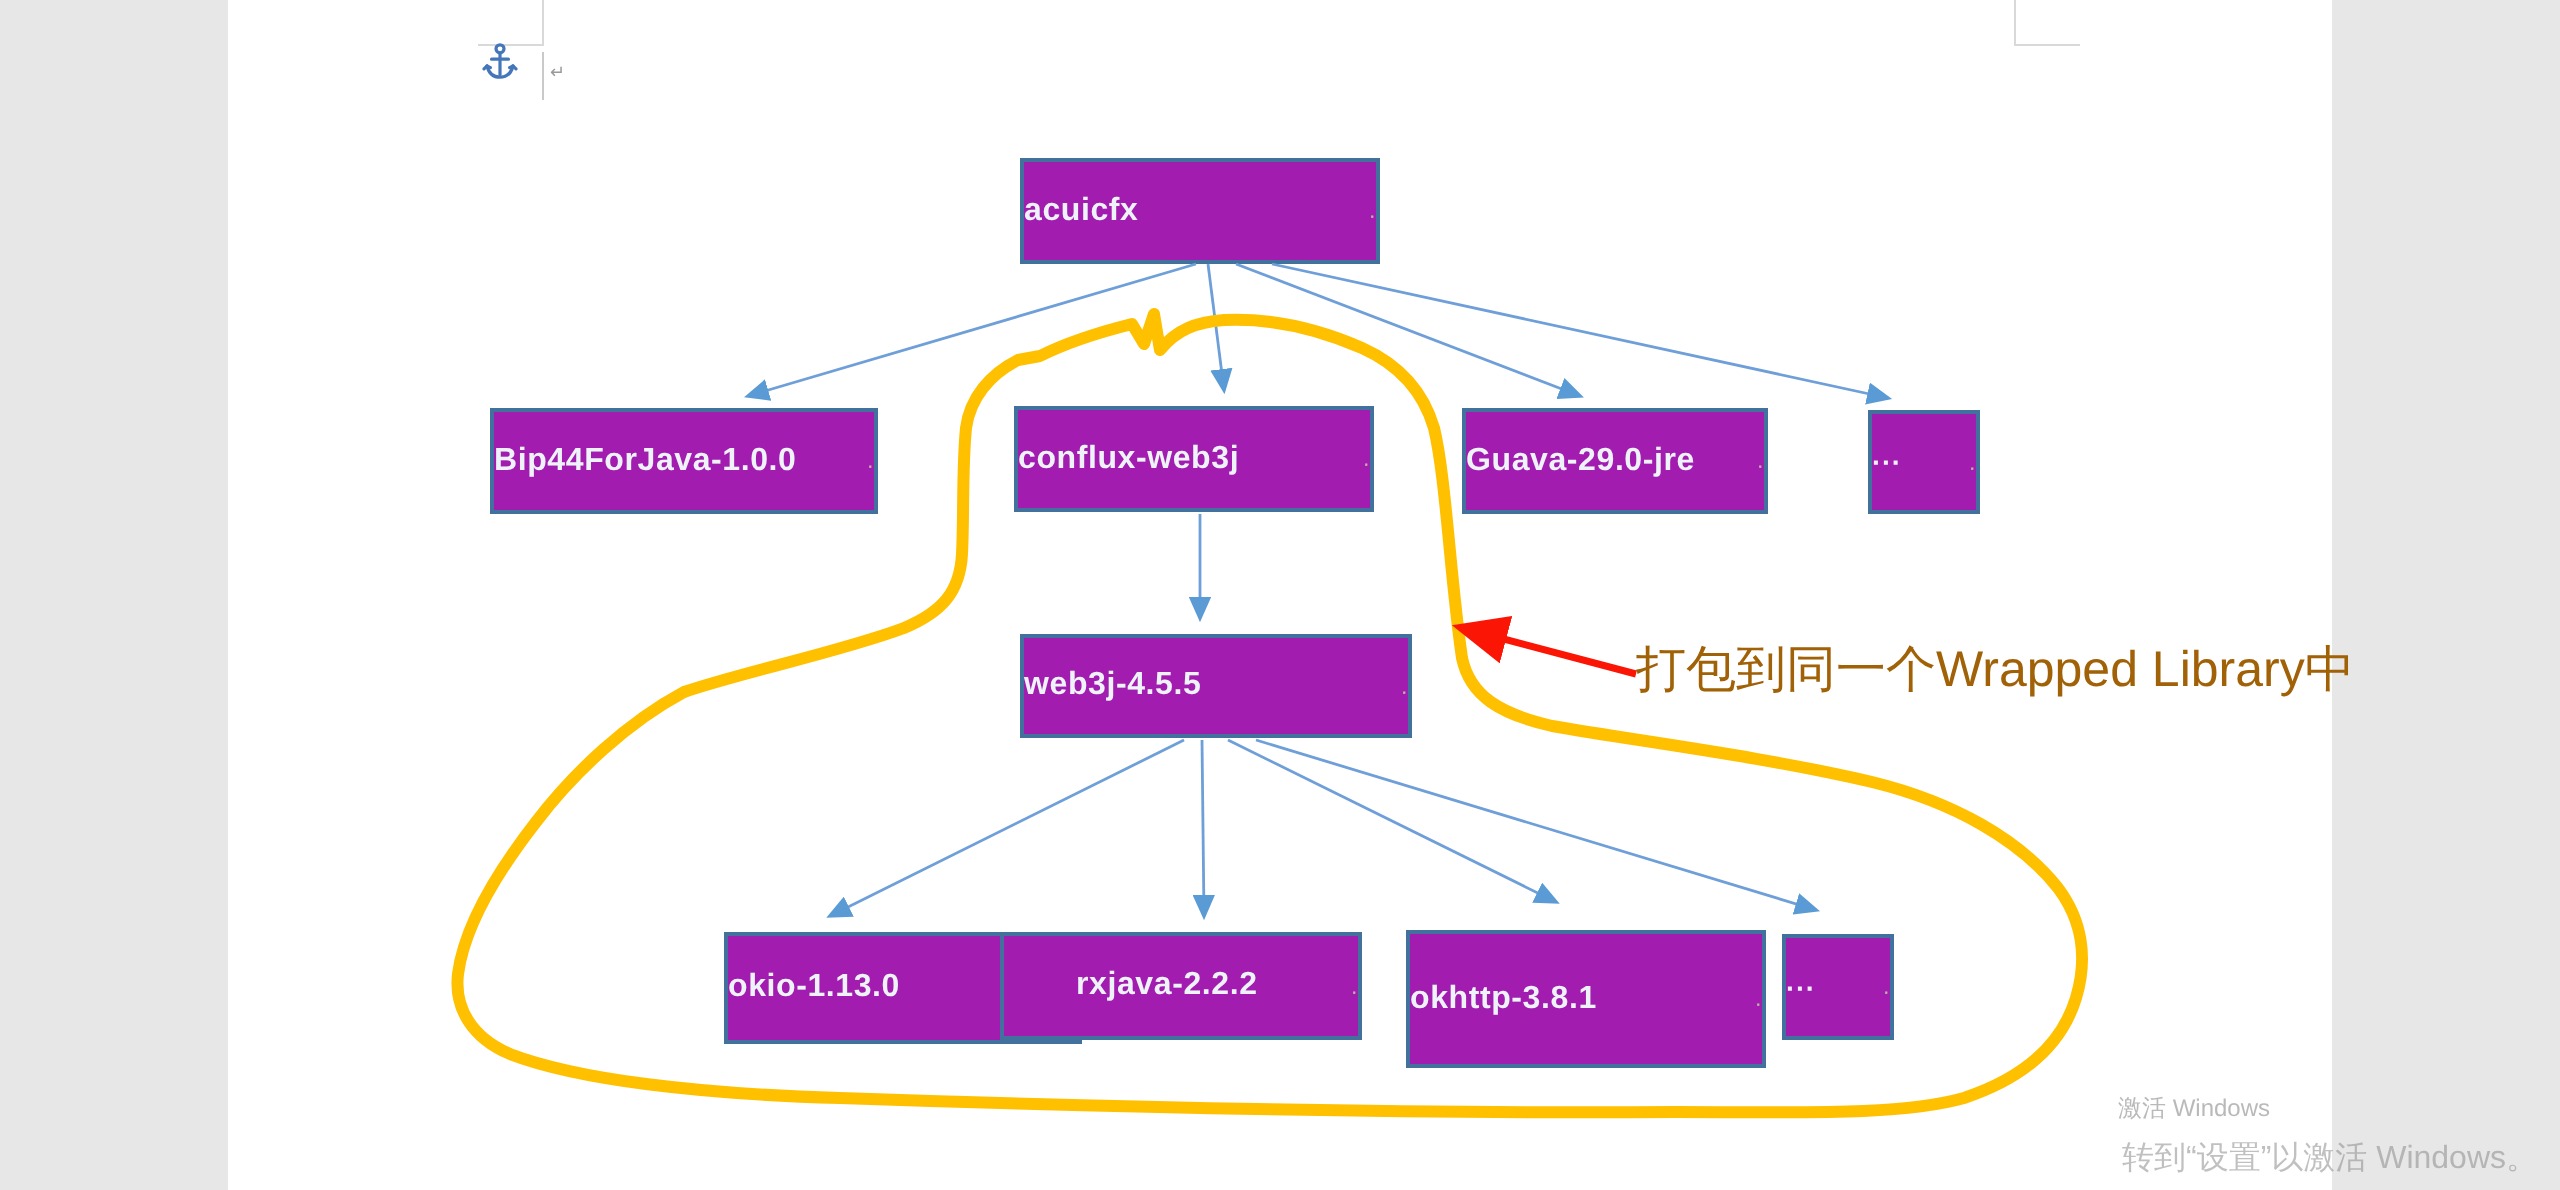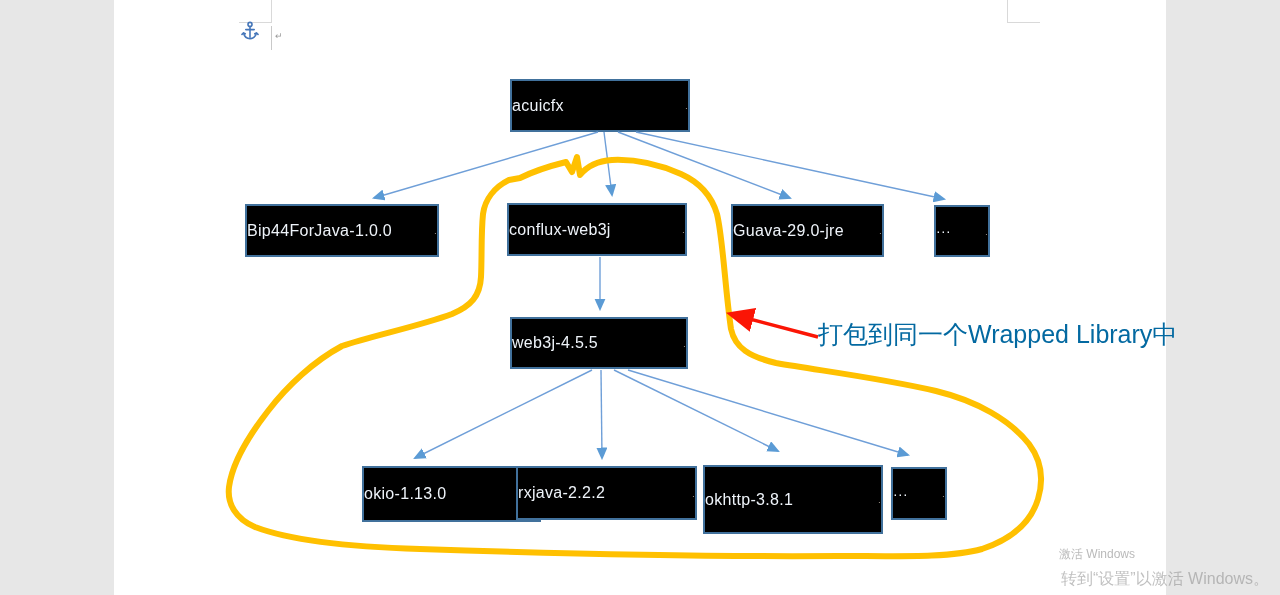--- a/index.html
+++ b/index.html
@@ -1,36 +1,36 @@
 <!DOCTYPE html>
 <html><head>
 <meta charset="utf-8">
 <style>
   html,body{margin:0;padding:0;background:#e7e7e7;font-family:"Liberation Sans",sans-serif;}
   .screen{position:relative;width:1280px;height:595px;background:#e7e7e7;overflow:hidden;}
   .page{position:absolute;left:114px;top:0;width:1052px;height:595px;background:#ffffff;}
   
-  .node{position:absolute;background:#000000;border:2px solid #41719c;box-sizing:border-box;
+  .node{position:absolute;background:#a21caf;border:2px solid #41719c;box-sizing:border-box;
         display:flex;align-items:center;justify-content:space-between;color:#eef3f9;font-size:16px;
-        letter-spacing:.3px;}
+        letter-spacing:.3px;font-weight:bold;}
   .node .endmark{font-size:8px;color:#c0b4a8;margin-left:4px;position:relative;top:3px;}
   .n-acuicfx{left:510px;top:79px;width:180px;height:53px;}
   .n-bip44{left:245px;top:204px;width:194px;height:53px;}
   .n-conflux{left:507px;top:203px;width:180px;height:53px;gap:33px;}
   .n-guava{left:731px;top:204px;width:153px;height:53px;}
   .n-more1{left:934px;top:205px;width:56px;height:52px;font-size:14px;}
-  .n-web3j{left:510px;top:317px;width:178px;height:52px;}
+  .n-web3j{left:510px;top:317px;width:196px;height:52px;}
   .n-okio{left:314px;top:466px;width:179px;height:56px;margin-left:48px;}
-  .n-rxjava{left:516px;top:466px;width:181px;height:54px;}
+  .n-rxjava{left:500px;top:466px;width:181px;height:54px;padding-left:36px;}
   .n-okhttp{left:703px;top:465px;width:180px;height:69px;}
   .n-more2{left:891px;top:467px;width:56px;height:53px;font-size:14px;}
   
   .overlay{position:absolute;left:0;top:0;width:1280px;height:595px;pointer-events:none;}
   
-  .annotation-text{position:absolute;left:818px;top:318px;font-size:25px;color:#0369a1;
+  .annotation-text{position:absolute;left:818px;top:318px;font-size:25px;color:#a16207;
         white-space:nowrap;font-weight:400;}
   
   .cropline{position:absolute;background:#d9d9d9;}
   .cursor-line{position:absolute;left:271px;top:26px;width:1px;height:24px;background:#c9c9c9;}
   .pilcrow{position:absolute;left:275px;top:31px;font-size:9px;color:#9a9a9a;}
   .anchor-wrap{position:absolute;left:241px;top:21px;width:18px;height:20px;}
   
   .wm1{position:absolute;left:1059px;top:546px;font-size:12px;color:rgba(128,128,128,.55);white-space:nowrap;}
   .wm2{position:absolute;left:1061px;top:569px;font-size:16px;color:rgba(140,140,140,.55);white-space:nowrap;}
 </style>

